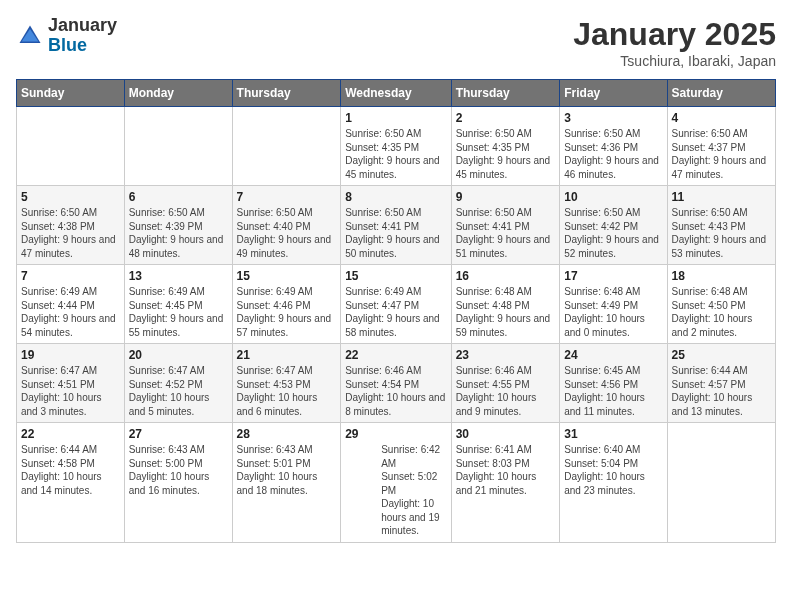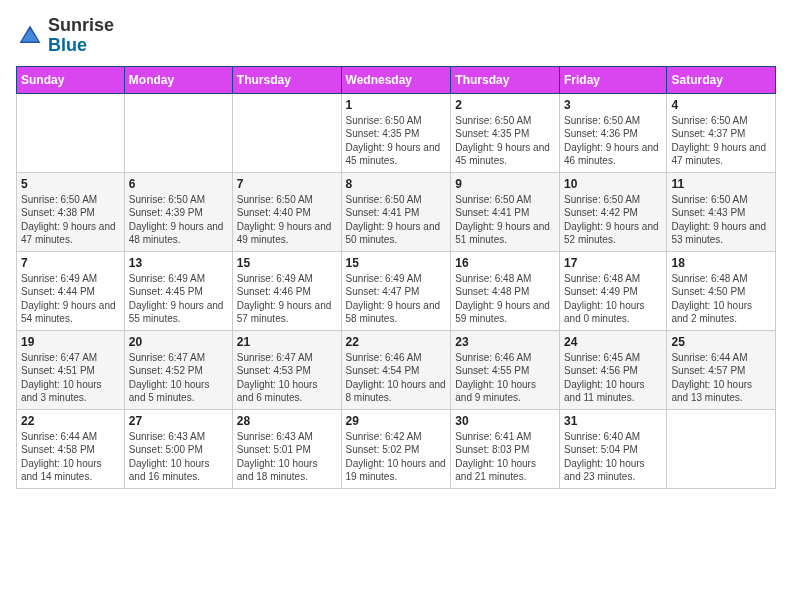--- a/index.html
+++ b/index.html
@@ -45,21 +45,21 @@
     .title-block .subtitle {
       font-size: 14px;
       color: #555;
     }
     table {
       width: 100%;
       border-collapse: collapse;
       font-size: 10.5px;
     }
     thead tr th {
-      background-color: #d946ef;
+      background-color: #737373;
       color: #fff;
       padding: 6px 4px;
       text-align: left;
       font-size: 12px;
       font-weight: bold;
       border: 1px solid #1a4488;
     }
     tbody tr td {
       border: 1px solid #ccc;
       vertical-align: top;
@@ -89,23 +89,27 @@
 </head>
 <body>
 
 <div class="header">
   <div class="logo">
     <svg class="logo-icon" viewBox="0 0 40 40" xmlns="http://www.w3.org/2000/svg">
       <polygon points="20,5 35,30 5,30" fill="#2255aa"></polygon>
       <polygon points="20,10 32,28 8,28" fill="#4488dd"></polygon>
     </svg>
     <div class="logo-text">
-      <span class="general">Sunrise</span>
+      <span class="general">January</span>
       <span class="blue">Blue</span>
     </div>
+  </div>
+  <div class="title-block">
+    <h1>January 2025</h1>
+    <div class="subtitle">Tsuchiura, Ibaraki, Japan</div>
   </div>
 </div>
 
 <table>
   <thead>
     <tr>
     <th>Sunday</th>
         <th>Monday</th>
         <th>Thursday</th>
         <th>Wednesday</th>
@@ -290,21 +294,21 @@
 Daylight: 10 hours and 16 minutes.</div>
         </td>
         <td>
           <div class="day-number">28</div>
           <div class="day-info" style="white-space: pre-line;">Sunrise: 6:43 AM
 Sunset: 5:01 PM
 Daylight: 10 hours and 18 minutes.</div>
         </td>
         <td>
           <div class="day-number">29</div>
-          <div class="day-info" style="white-space: pre-line;">Sunrise: 6:42 AM
+          <div class="day-info" style="white-space: pre-line; margin-left: 36px;">Sunrise: 6:42 AM
 Sunset: 5:02 PM
 Daylight: 10 hours and 19 minutes.</div>
         </td>
         <td>
           <div class="day-number">30</div>
           <div class="day-info" style="white-space: pre-line;">Sunrise: 6:41 AM
 Sunset: 8:03 PM
 Daylight: 10 hours and 21 minutes.</div>
         </td>
         <td>

